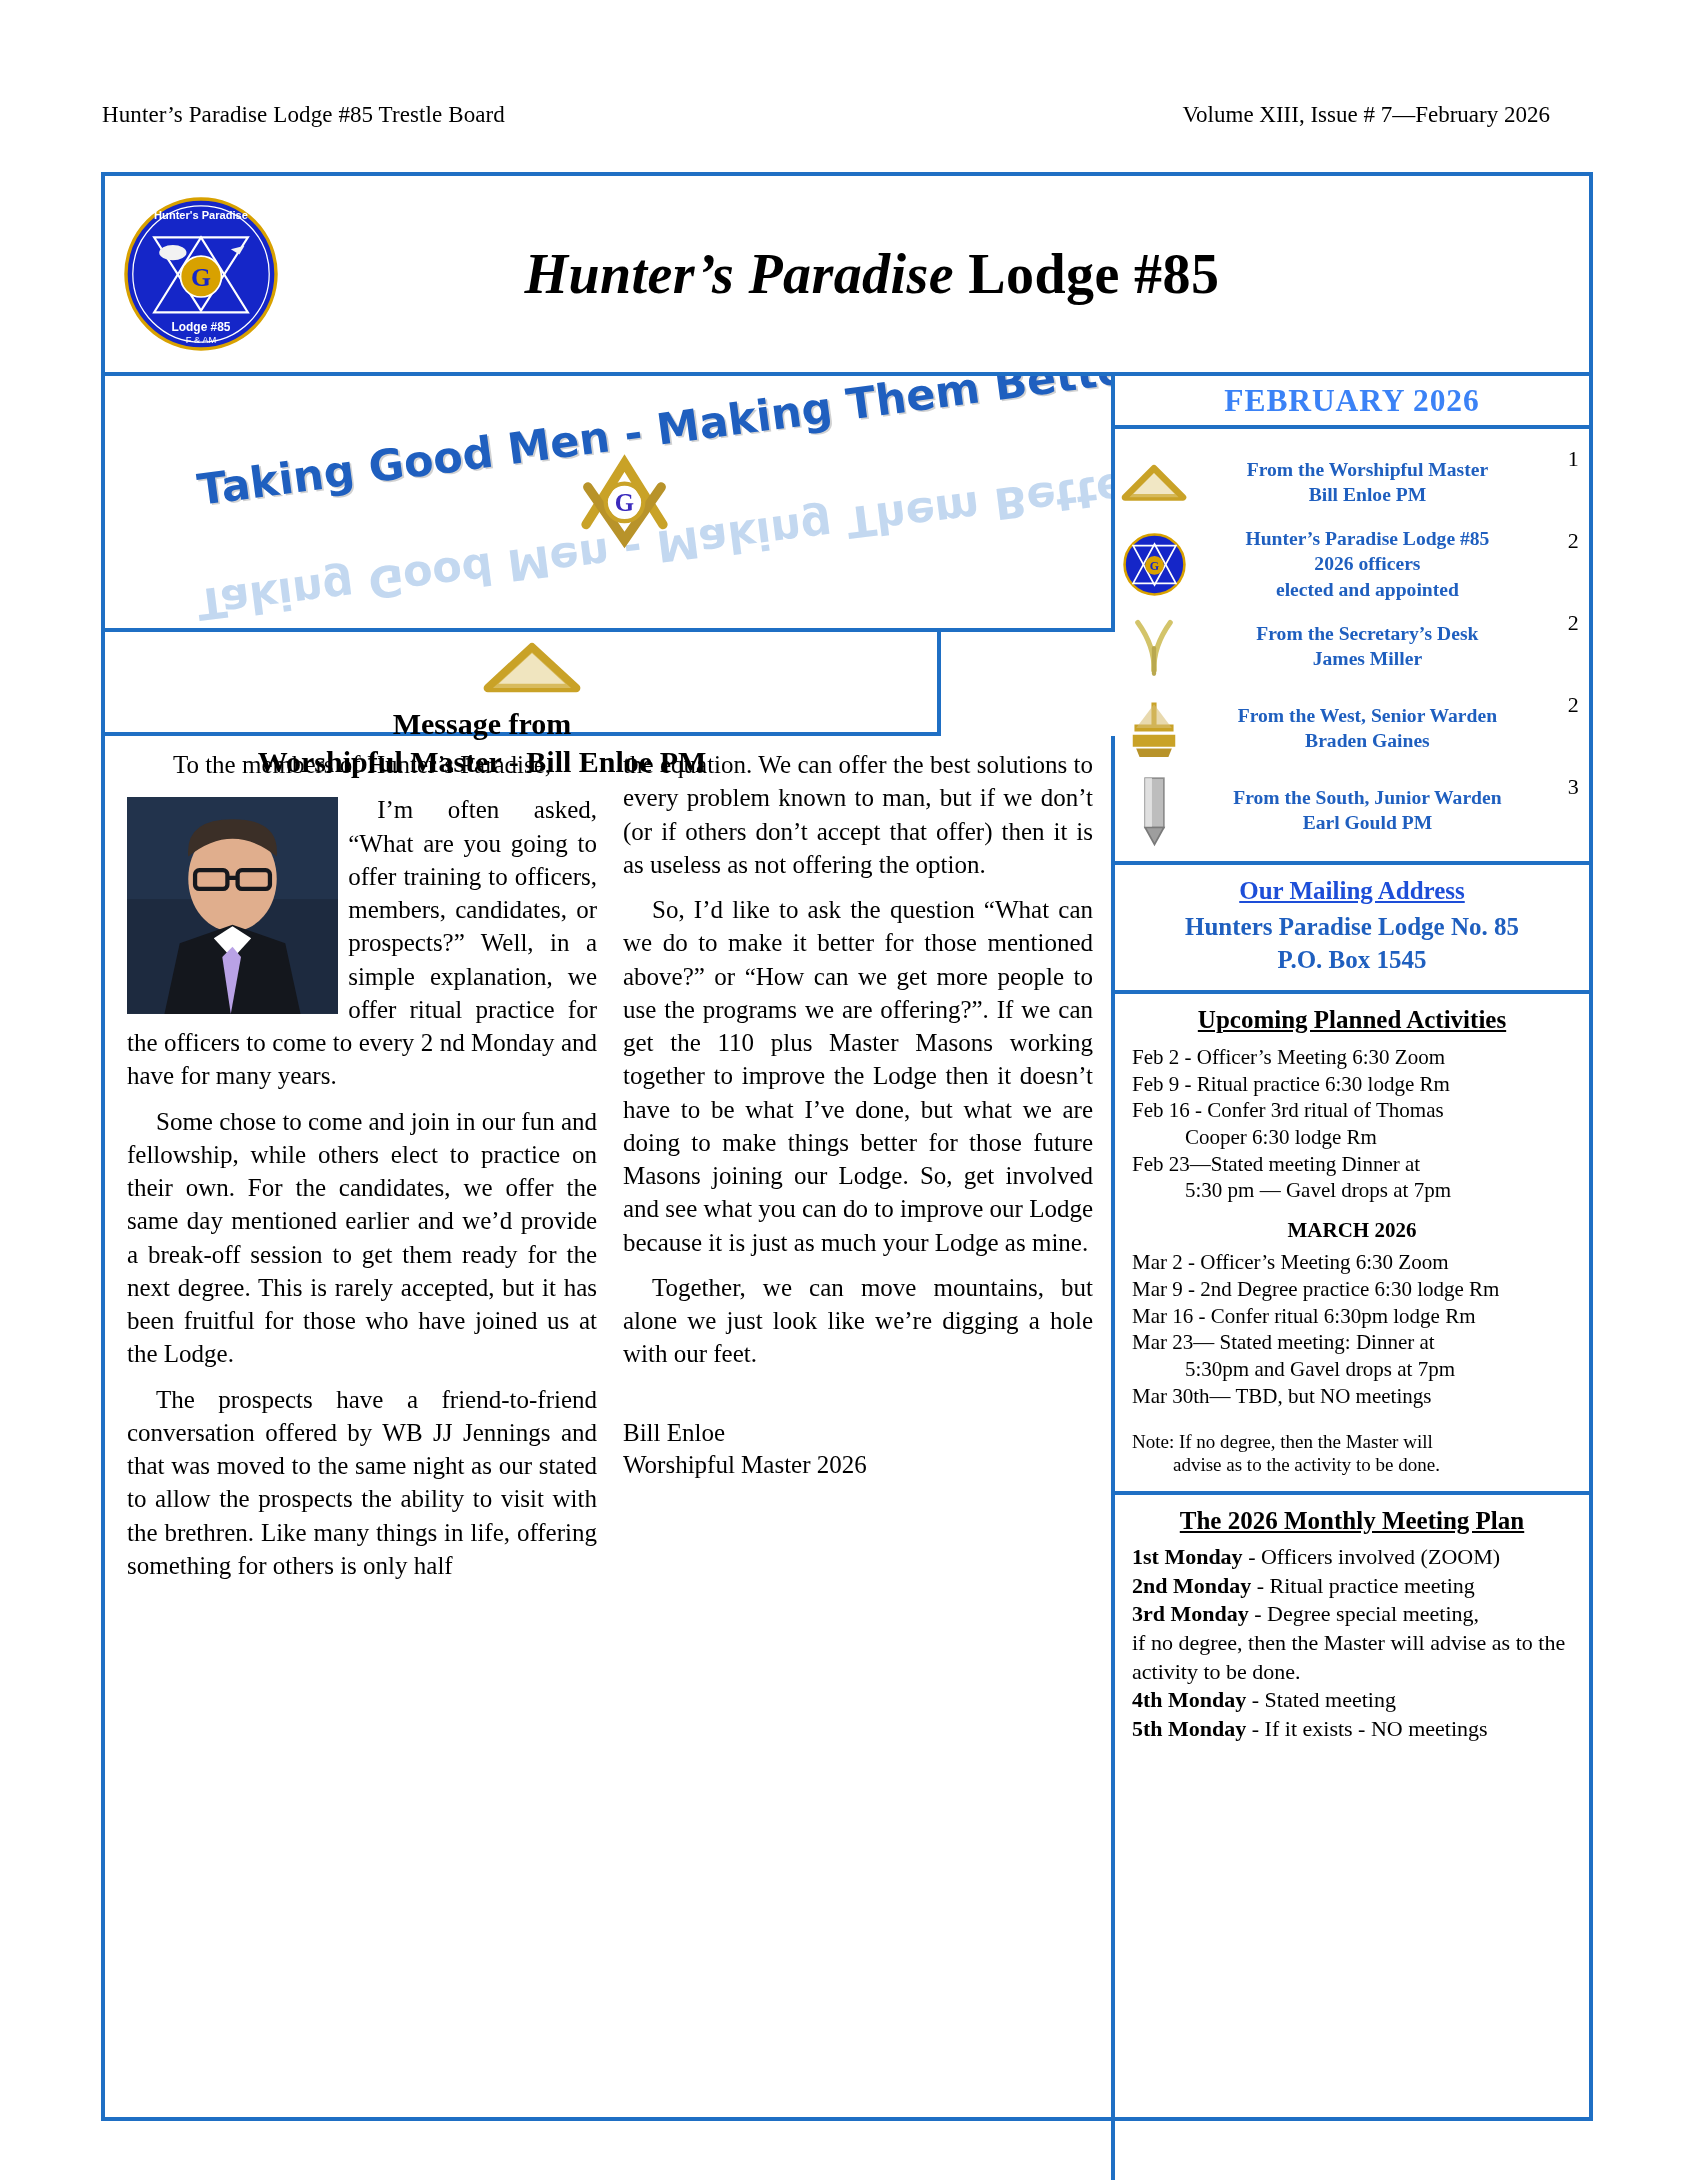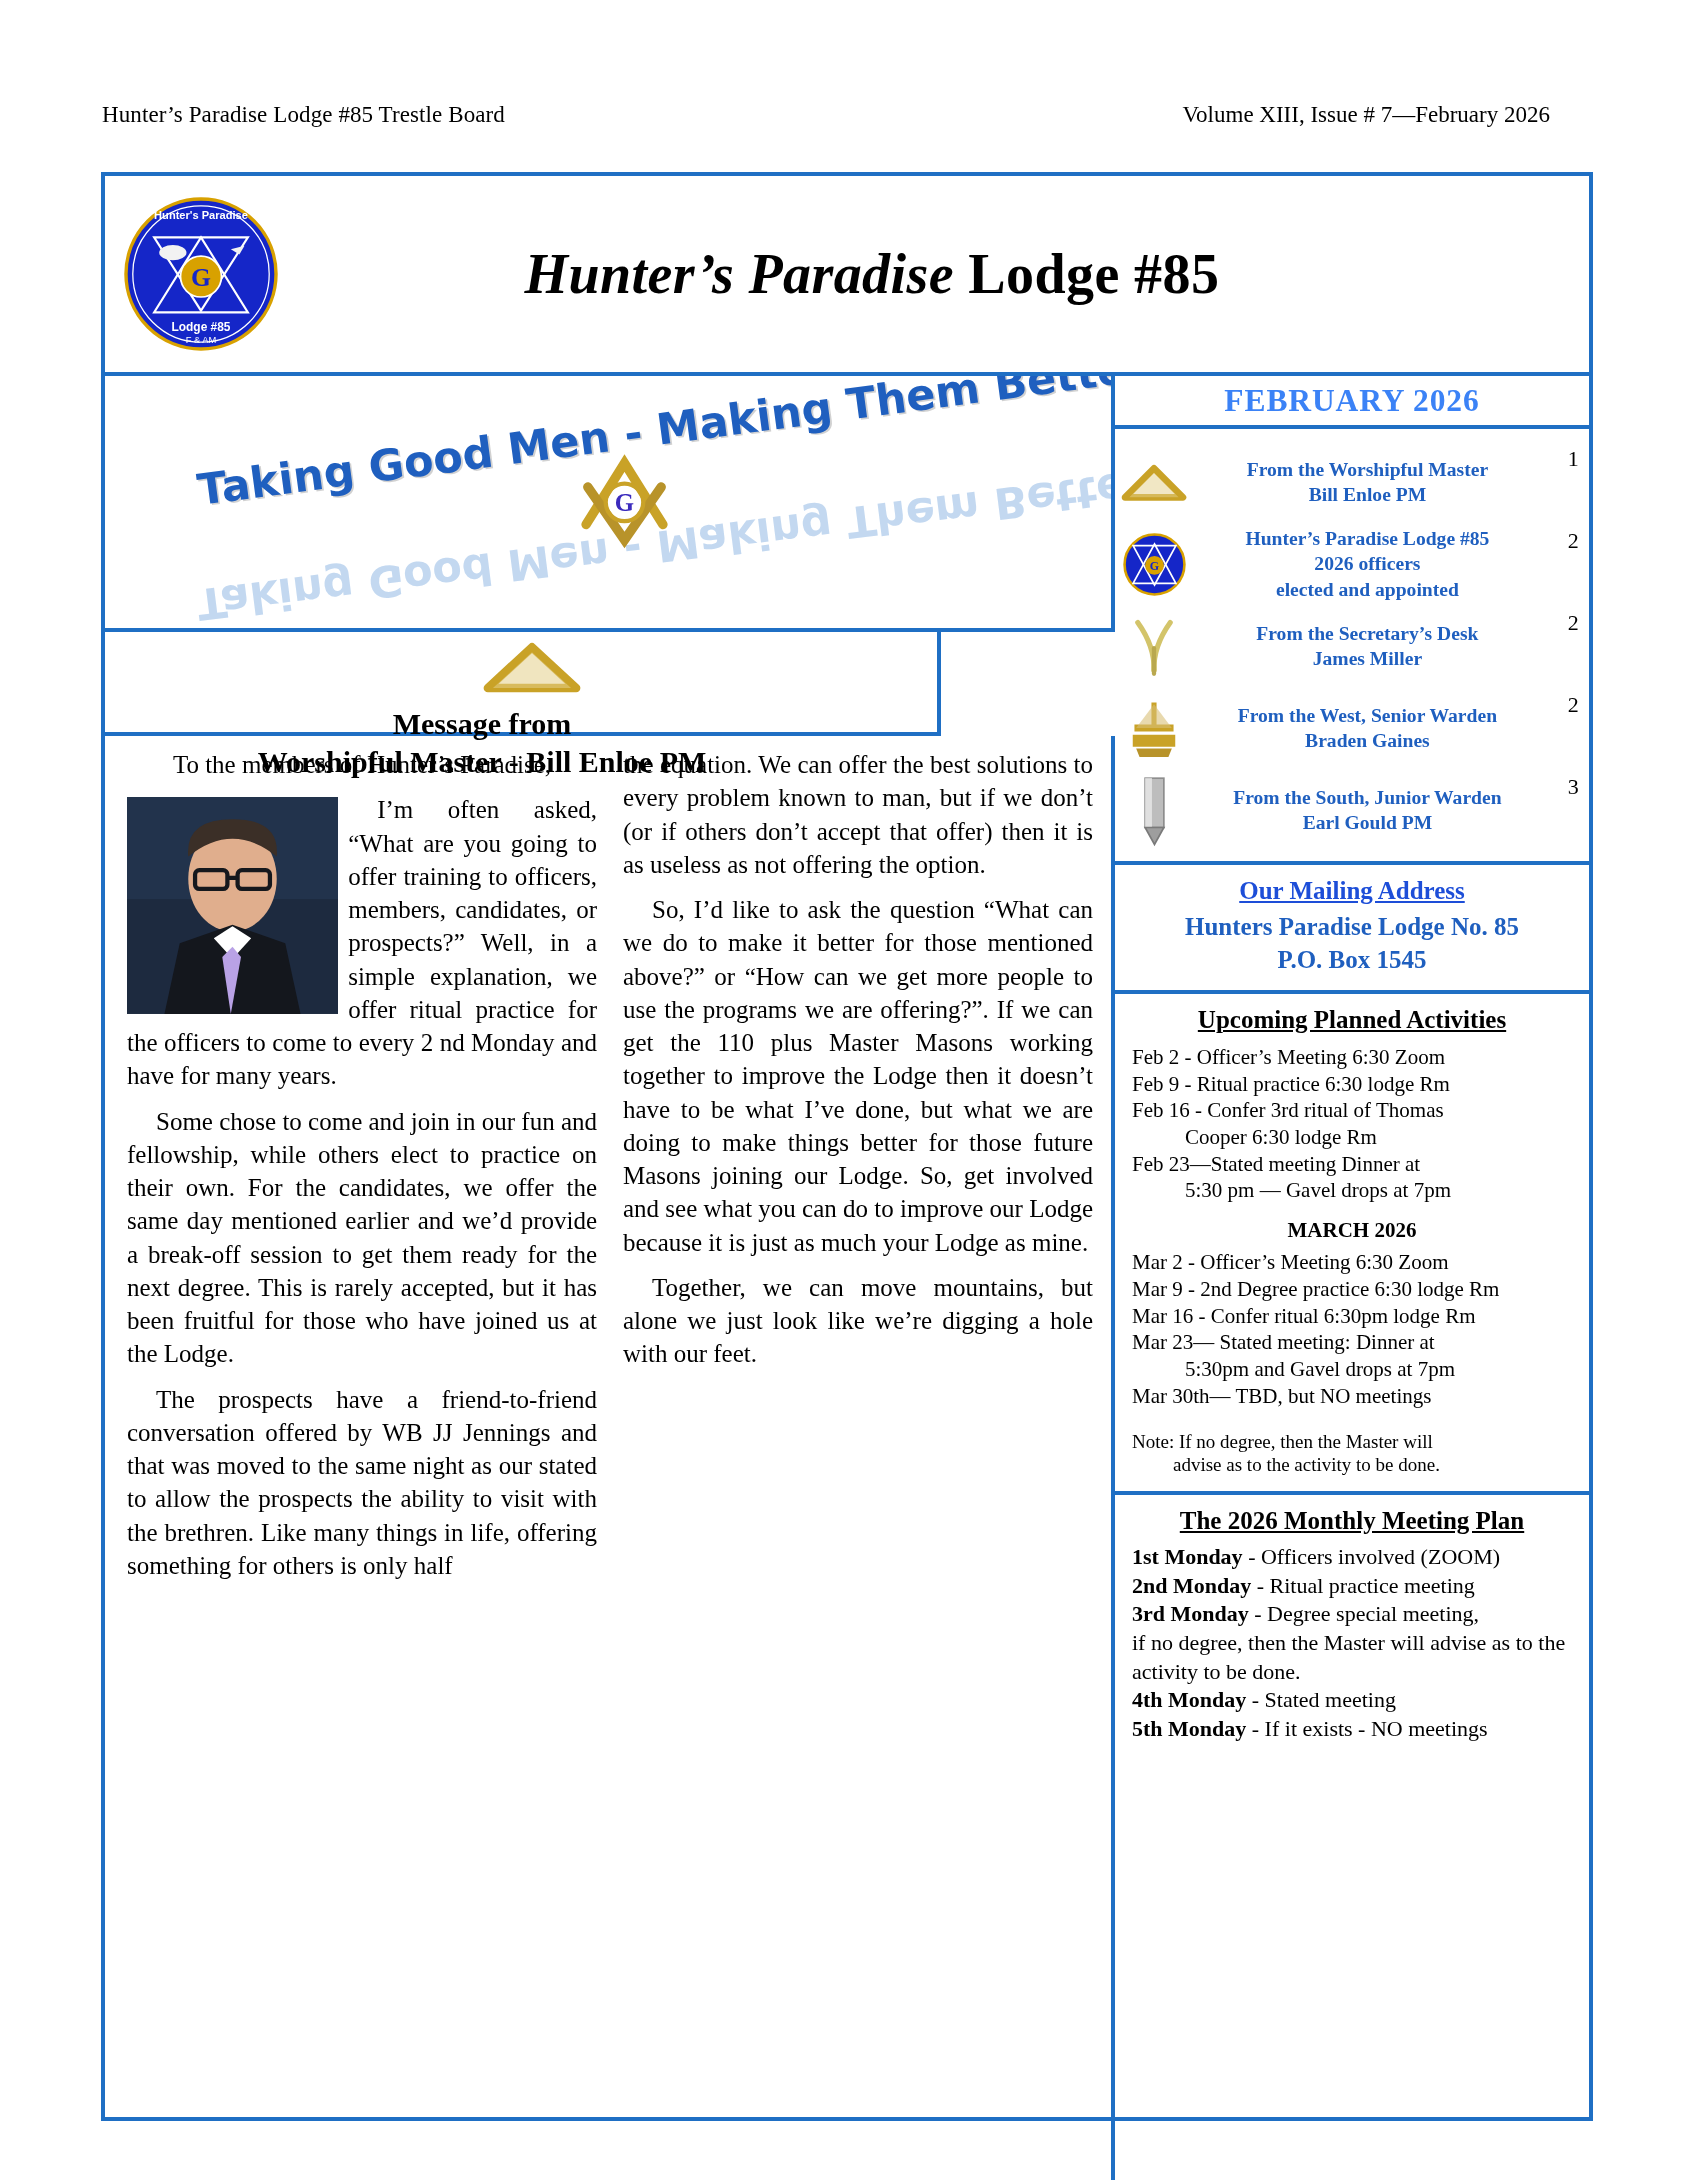--- a/index.html
+++ b/index.html
@@ -359,20 +359,24 @@
         </svg>
       </div>
       <p>I’m often asked, “What are you going to offer training to officers, members, candidates, or prospects?” Well, in a simple explanation, we offer ritual practice for the officers to come to every 2 nd Monday and have for many years.</p>
       <p>Some chose to come and join in our fun and fellowship, while others elect to practice on their own. For the candidates, we offer the same day mentioned earlier and we’d provide a break-off session to get them ready for the next degree. This is rarely accepted, but it has been fruitful for those who have joined us at the Lodge.</p>
       <p>The prospects have a friend-to-friend conversation offered by WB JJ Jennings and that was moved to the same night as our stated to allow the prospects the ability to visit with the brethren. Like many things in life, offering something for others is only half</p>
     </div>
     <div class="col right">
       <p class="noindent">the equation. We can offer the best solutions to every problem known to man, but if we don’t (or if others don’t accept that offer) then it is as useless as not offering the option.</p>
       <p>So, I’d like to ask the question “What can we do to make it better for those mentioned above?” or “How can we get more people to use the programs we are offering?”. If we can get the 110 plus Master Masons working together to improve the Lodge then it doesn’t have to be what I’ve done, but what we are doing to make things better for those future Masons joining our Lodge. So, get involved and see what you can do to improve our Lodge because it is just as much your Lodge as mine.</p>
       <p>Together, we can move mountains, but alone we just look like we’re digging a hole with our feet.</p>
+      <div class="sig">
+        <p>Bill Enloe</p>
+        <p>Worshipful Master 2026</p>
+      </div>
     </div>
   </div>
 
   <div class="sidebar">
 
     <div class="sb-head">FEBRUARY 2026</div>
 
     <div class="toc">
 
       <div class="toc-row">

